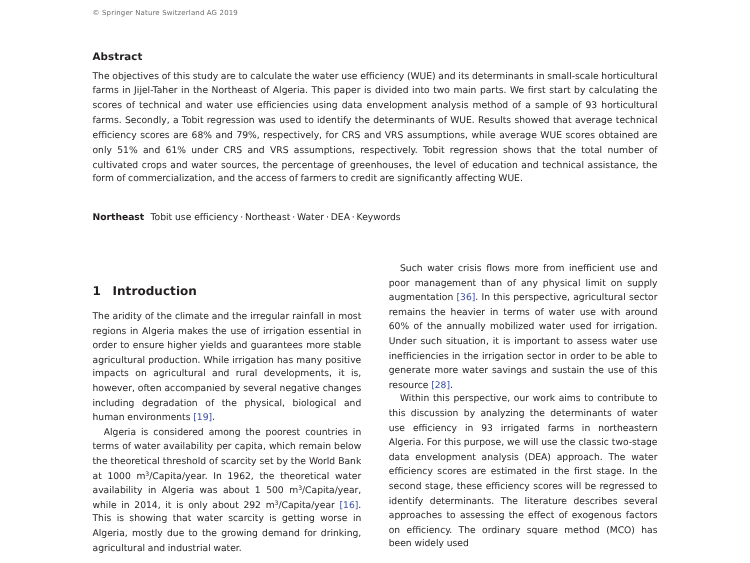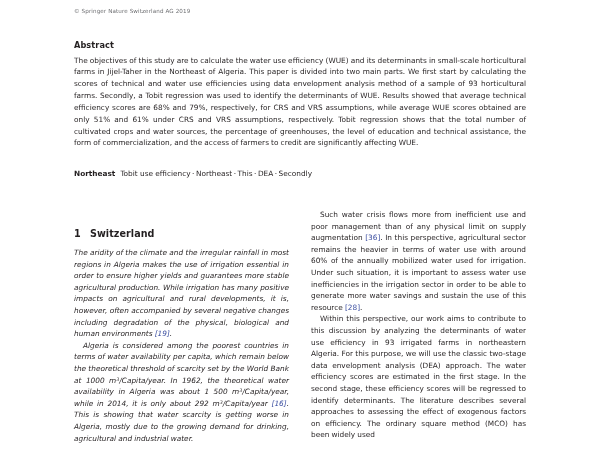--- a/index.html
+++ b/index.html
@@ -104,21 +104,21 @@
     top: 0;
     width: 215px;
     font-size: 7.35px;
     line-height: 11.6px;
     text-align: justify;
     text-justify: inter-word;
     color: #231f20;
     word-spacing: -0.15px;
     hyphens: manual;
   }
-  .col-left  { left: 0px; padding-top: 38px; font-style: italic; }
+  .col-left  { left: 0px; padding-top: 38px; }
   .col-right { left: 237px; padding-top: 0px; }
 
   .col p {
     margin: 0;
   }
   .col p.indent {
     text-indent: 9px;
   }
   .cite {
     color: #3b4ea0;
@@ -135,25 +135,25 @@
 <div class="page">
 
   <div class="running-head">© Springer Nature Switzerland AG 2019</div>
 
   <div class="abstract-block">
     <div class="abstract-heading">Abstract</div>
     <p class="abstract-body">The objectives of this study are to calculate the water use efficiency (WUE) and its determinants in small-scale horticultural farms in Jijel-Taher in the Northeast of Algeria. This paper is divided into two main parts. We first start by calculating the scores of technical and water use efficiencies using data envelopment analysis method of a sample of 93 horticultural farms. Secondly, a Tobit regression was used to identify the determinants of WUE. Results showed that average technical efficiency scores are 68% and 79%, respectively, for CRS and VRS assumptions, while average WUE scores obtained are only 51% and 61% under CRS and VRS assumptions, respectively. Tobit regression shows that the total number of cultivated crops and water sources, the percentage of greenhouses, the level of education and technical assistance, the form of commercialization, and the access of farmers to credit are significantly affecting WUE.</p>
   </div>
 
   <div class="keywords-block">
-    <span class="keywords-label">Northeast</span><span>Tobit use efficiency</span><span class="kw-sep">·</span><span>Northeast</span><span class="kw-sep">·</span><span>This</span><span class="kw-sep">·</span><span>DEA</span><span class="kw-sep">·</span><span>Secondly</span>
+    <span class="keywords-label">Northeast</span><span>Tobit use efficiency</span><span class="kw-sep">·</span><span>Northeast</span><span class="kw-sep">·</span><span>Water</span><span class="kw-sep">·</span><span>DEA</span><span class="kw-sep">·</span><span>Keywords</span>
   </div>
 
   <div class="section-heading">
-    <span class="secnum">1</span><span>Switzerland</span>
+    <span class="secnum">1</span><span>Introduction</span>
   </div>
 
   <div class="columns">
 
     <div class="col col-left">
       <p><span>The aridity of the climate and the irregular rainfall in most regions in Algeria makes the use of irrigation essential in order to ensure higher yields and guarantees more stable agricultural production. While irrigation has many positive impacts on agricultural and rural developments, it is, however, often accompanied by several negative changes including degradation of the physical, biological and human environments</span> <span class="cite">[19]</span><span>.</span></p>
       <p class="indent"><span>Algeria is considered among the poorest countries in terms of water availability per capita, which remain below the theoretical threshold of scarcity set by the World Bank at 1000 m</span><sup>3</sup><span>/Capita/year. In 1962, the theoretical water availability in Algeria was about 1 500 m</span><sup>3</sup><span>/Capita/year, while in 2014, it is only about 292 m</span><sup>3</sup><span>/Capita/year </span><span class="cite">[16]</span><span>. This is showing that water scarcity is getting worse in Algeria, mostly due to the growing demand for drinking, agricultural and industrial water.</span></p>
     </div>
 
     <div class="col col-right">

